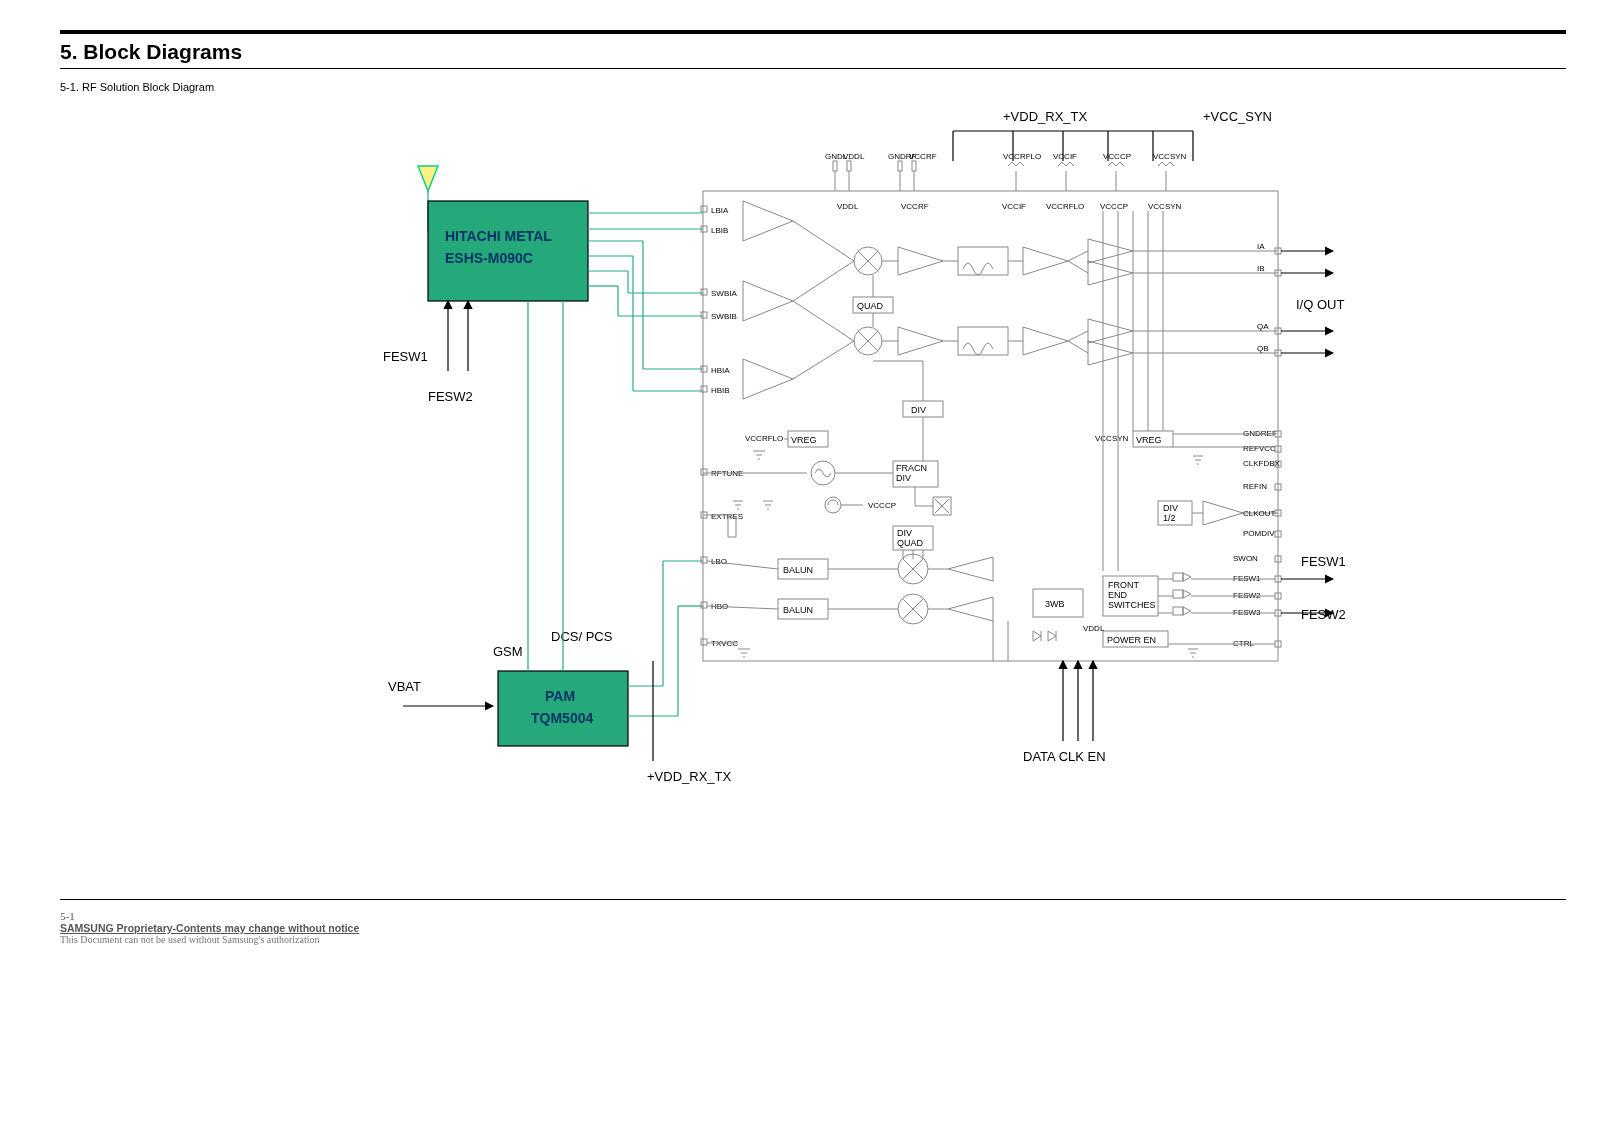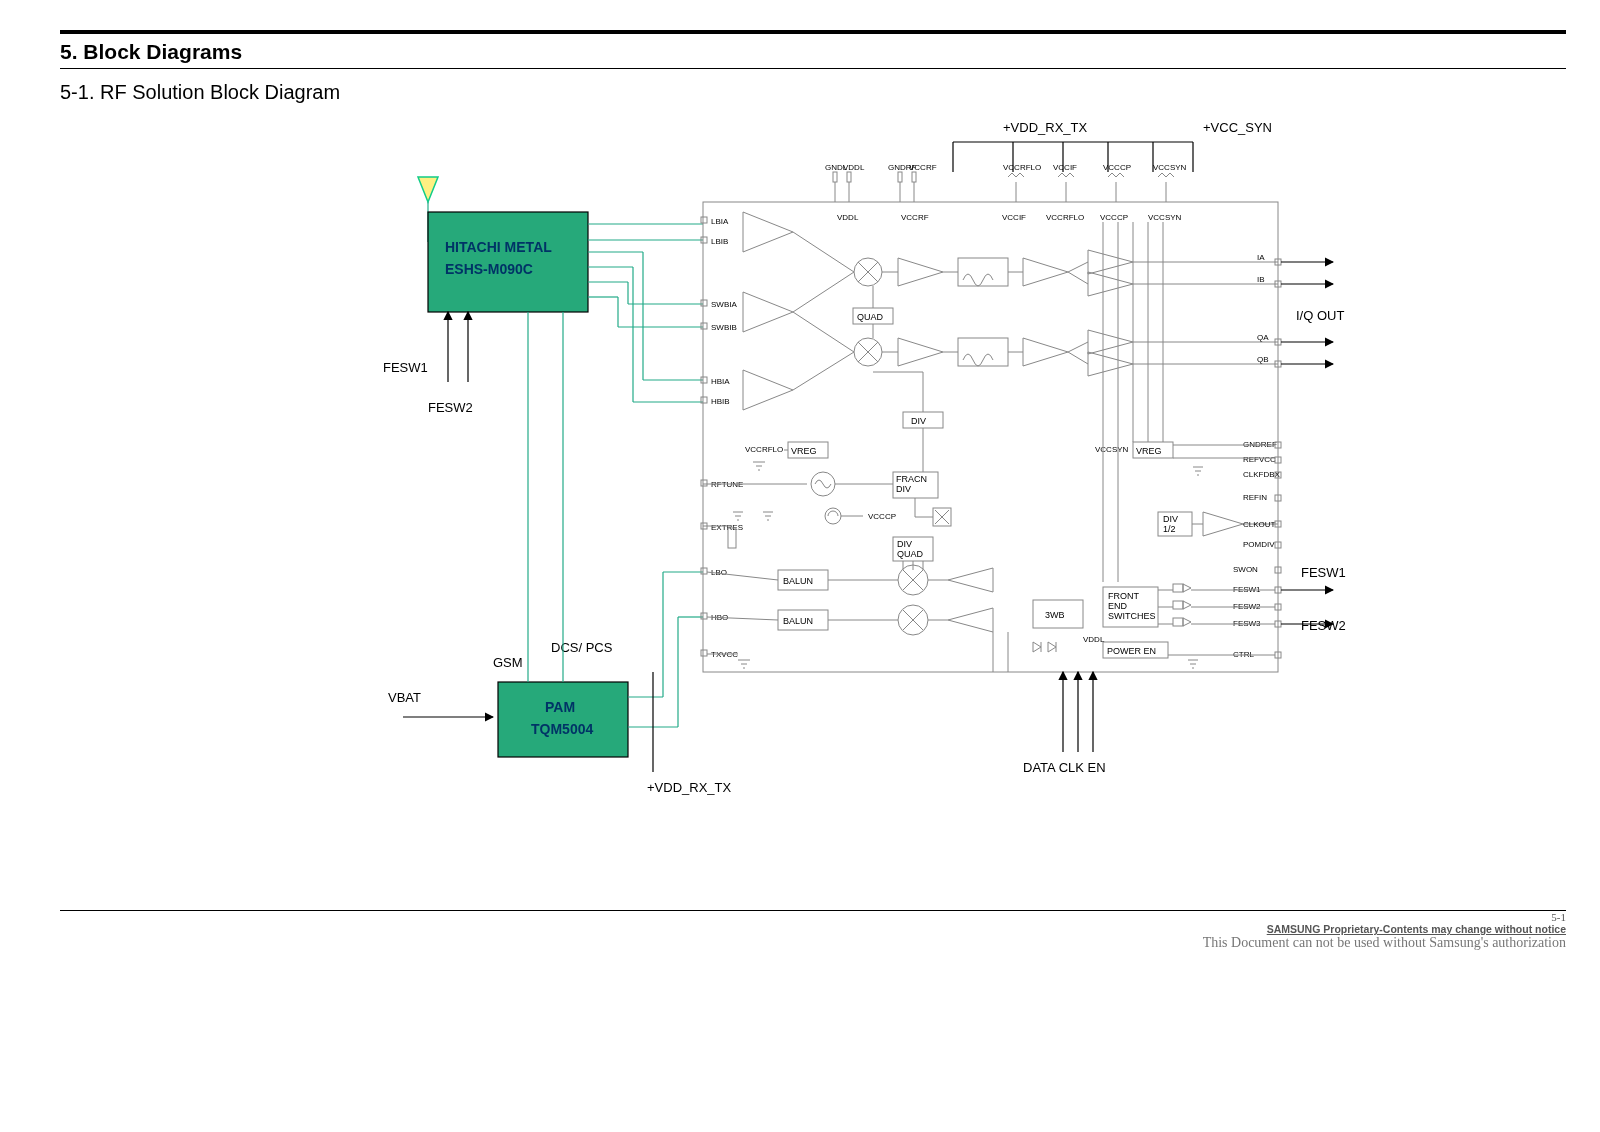--- a/index.html
+++ b/index.html
@@ -19,21 +19,21 @@
   }
   .thin-rule {
     border-top: 1px solid #000;
   }
   .title {
     font-weight: bold;
     font-size: 21px;
     margin: 4px 0 4px 0;
   }
   .subtitle {
-    font-size: 20px;
+    font-size: 11px;
     margin: 12px 0 8px 0;
   }
   .diagram-wrap {
     width: 100%;
     display: flex;
     justify-content: center;
   }
   svg {
     display: block;
   }
@@ -82,27 +82,28 @@
     fill: #fff;
     stroke: #888;
     stroke-width: 1;
   }
   .smbox-text {
     font-family: Arial, sans-serif;
     font-size: 9px;
     fill: #000;
   }
   .footer {
-    text-align: right;
+    text-align: left;
     font-size: 11px;
     color: #555;
+    margin-top: 10px;
   }
   .footer .p1 { font-family: 'Times New Roman', serif; }
   .footer .p2 { font-size: 10.5px; font-weight: bold; text-decoration: underline; }
-  .footer .p3 { font-family: 'Times New Roman', serif; font-size: 14px; color:#777;}
+  .footer .p3 { font-family: 'Times New Roman', serif; font-size: 10px; color:#777;}
 </style>
 </head>
 <body>
 
 <div class="page">
   <div class="heavy-rule"></div>
   <div class="title">5. Block Diagrams</div>
   <div class="thin-rule"></div>
   <div class="subtitle">5-1.  RF  Solution  Block  Diagram</div>
 

